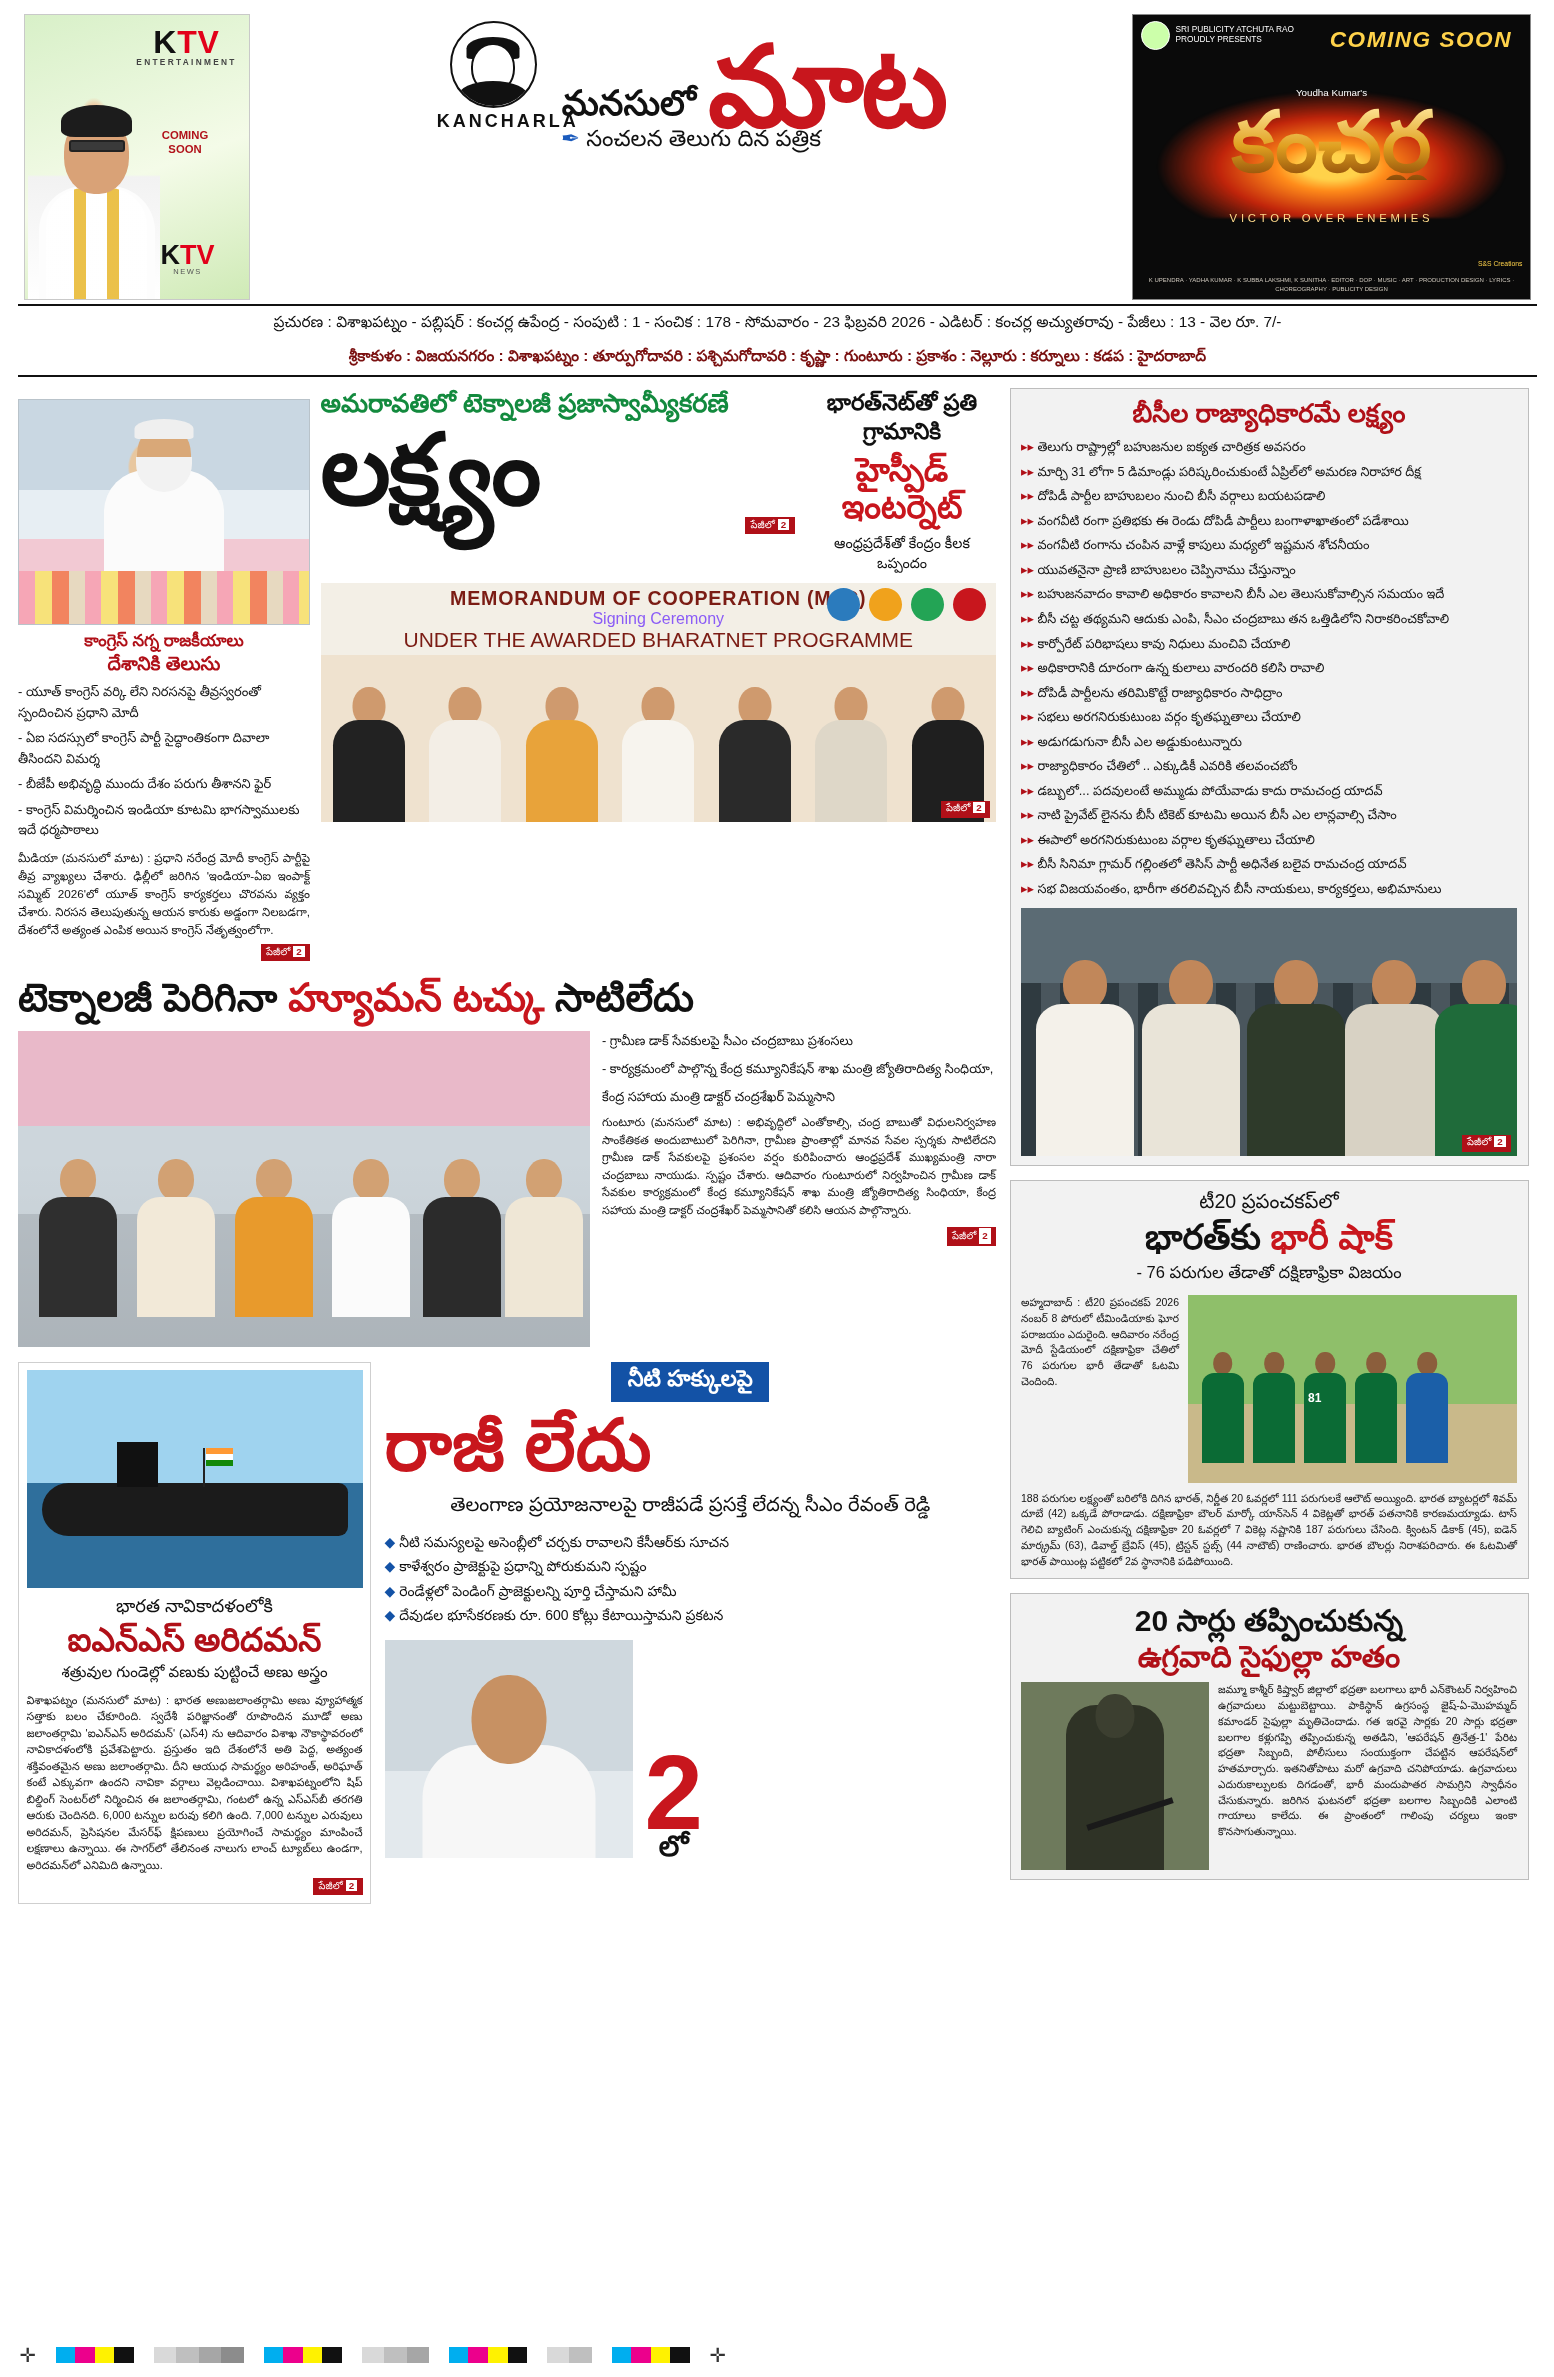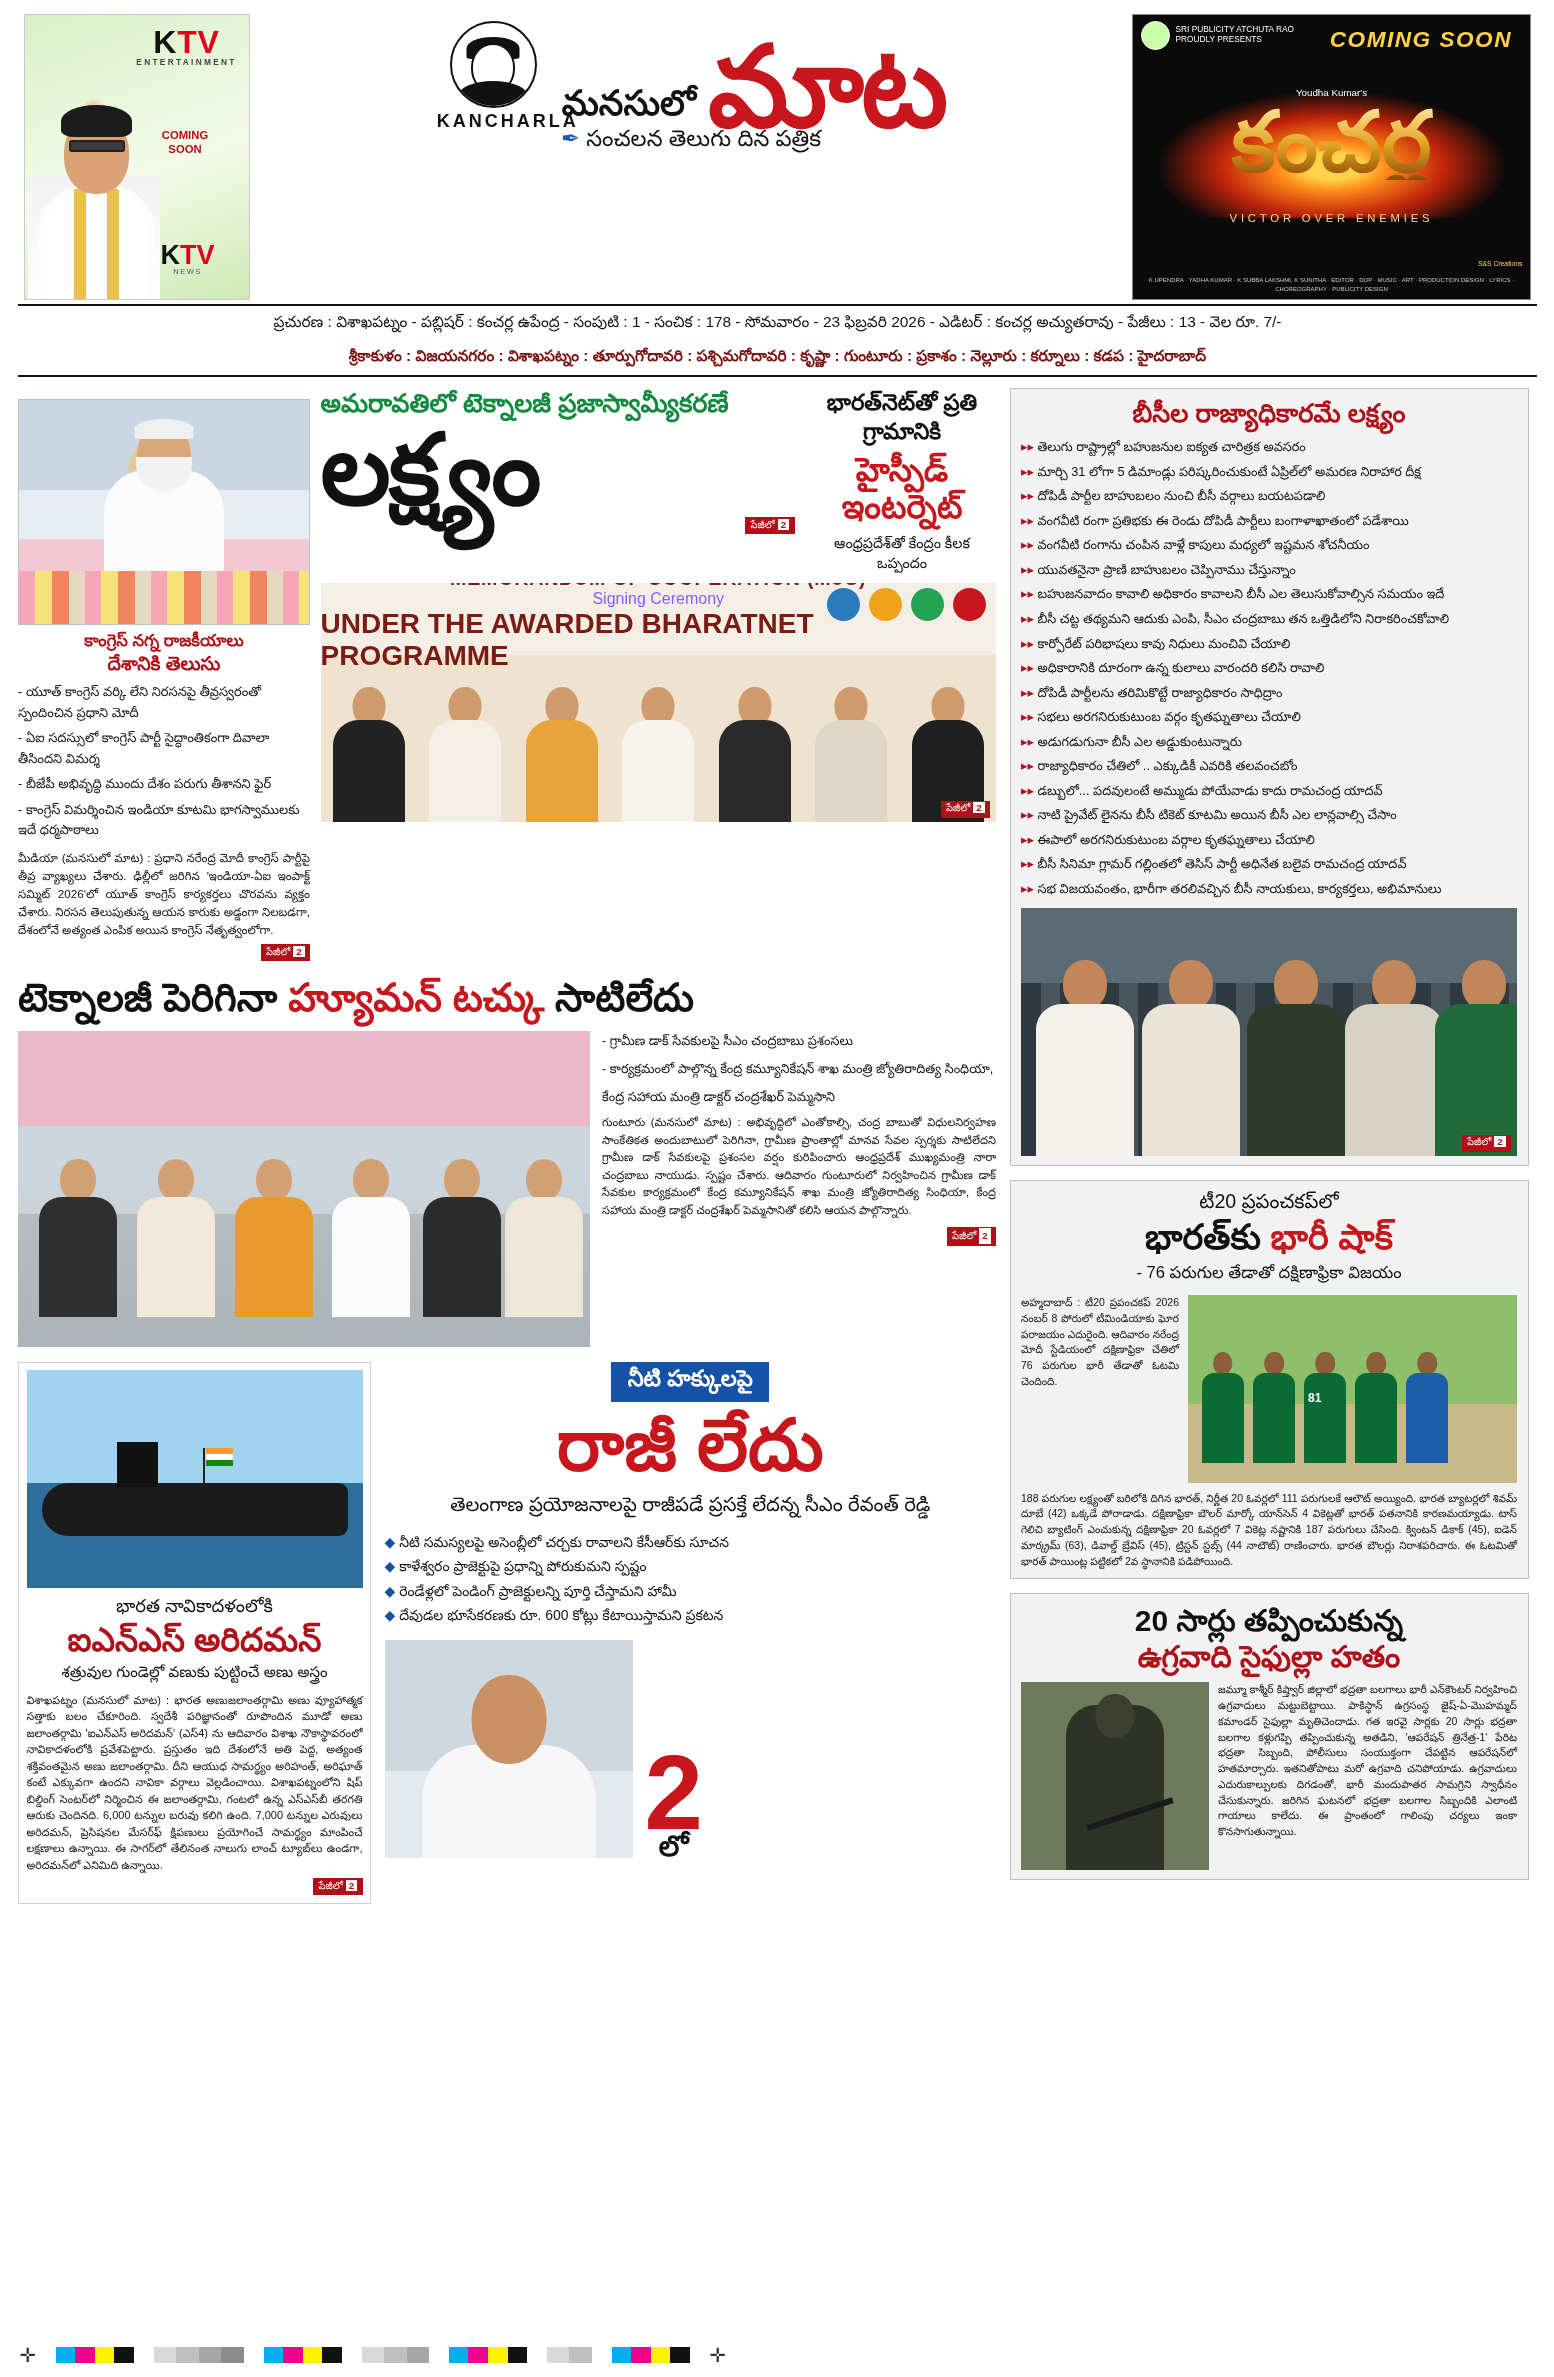--- a/index.html
+++ b/index.html
@@ -145,21 +145,21 @@
   .sidebox .t1 { font-size:22.6px; color:#111; font-weight:bold; line-height:1.3; }
   .sidebox .t2 { font-size:33px; color:#c8161d; font-weight:bold; line-height:1.1; margin-top:6px;}
   .sidebox .t3 { font-size:14.3px; color:#111; margin-top:7.5px; line-height:1.4;}
 
   .mou-photo { height:239px; margin-top:10.5px;
      background:linear-gradient(180deg,#cfd6dc 0 18%, #efe2cf 18% 100%); position:relative; overflow:hidden;}
   .mou-photo .banner { position:absolute; left:0; right:0; top:0; height:72px; background:#f3efe6;
      display:flex; flex-direction:column; align-items:center; justify-content:center; color:#7b1c14;}
   .mou-photo .banner .l1 { font-size:19.6px; font-weight:bold; letter-spacing:0.8px;}
   .mou-photo .banner .l2 { font-size:16px; color:#8b5cf6; font-weight:normal;}
-  .mou-photo .banner .l3 { font-size:28px; color:#7b1c14; font-weight:bold;}
+  .mou-photo .banner .l3 { font-size:21px; color:#7b1c14; font-weight:normal;}
   .mou-photo .logos { position:absolute; right:10.5px; top:4.5px; display:flex; gap:9px; }
   .mou-photo .logos i { width:33px;height:33px;border-radius:50%;display:block;}
   .mou-photo .row { position:absolute; left:0; right:0; bottom:0; height:167px; display:flex; align-items:flex-end; }
   .mou-photo .row .man { flex:1; height:143px; position:relative; }
   .mou-photo .row .man .h { position:absolute; left:50%; bottom:96px; transform:translateX(-50%);
     width:33px;height:39px;border-radius:48%;background:#cf9a6e;}
   .mou-photo .row .man .b { position:absolute; left:50%; bottom:0; transform:translateX(-50%);
     width:72px;height:102px;border-radius:25.6px 25.6px 0 0;}
 
   .banner2 { font-size:39px; font-weight:bold; margin-top:13.5px; line-height:1.2; }
@@ -495,21 +495,21 @@
             <span class="page-ref">
               <span>పేజీలో</span><span class="sq">2</span>
             </span>
           </div>
         </div>
 
         <div class="mid-col">
           <div style="text-align:center;">
             <span class="badge-blue">నీటి హక్కులపై</span>
           </div>
-          <div class="mh" style="text-align:center;">రాజీ లేదు</div>
+          <div class="mh" style="">రాజీ లేదు</div>
           <div class="sh" style="text-align:center;">తెలంగాణ ప్రయోజనాలపై
 రాజీపడే ప్రసక్తే లేదన్న సీఎం రేవంత్ రెడ్డి</div>
           <div class="blist">
             <div>నీటి సమస్యలపై అసెంబ్లీలో చర్చకు రావాలని కేసీఆర్‌కు సూచన</div>
             <div>కాళేశ్వరం ప్రాజెక్టుపై ప్రధాన్ని పోరుకుమని స్పష్టం</div>
             <div>రెండేళ్లలో పెండింగ్ ప్రాజెక్టులన్ని పూర్తి చేస్తామని హామీ</div>
             <div>దేవుడల భూసేకరణకు రూ. 600 కోట్లు కేటాయిస్తామని ప్రకటన</div>
           </div>
           <div class="bottom">
             <div class="ph4">

